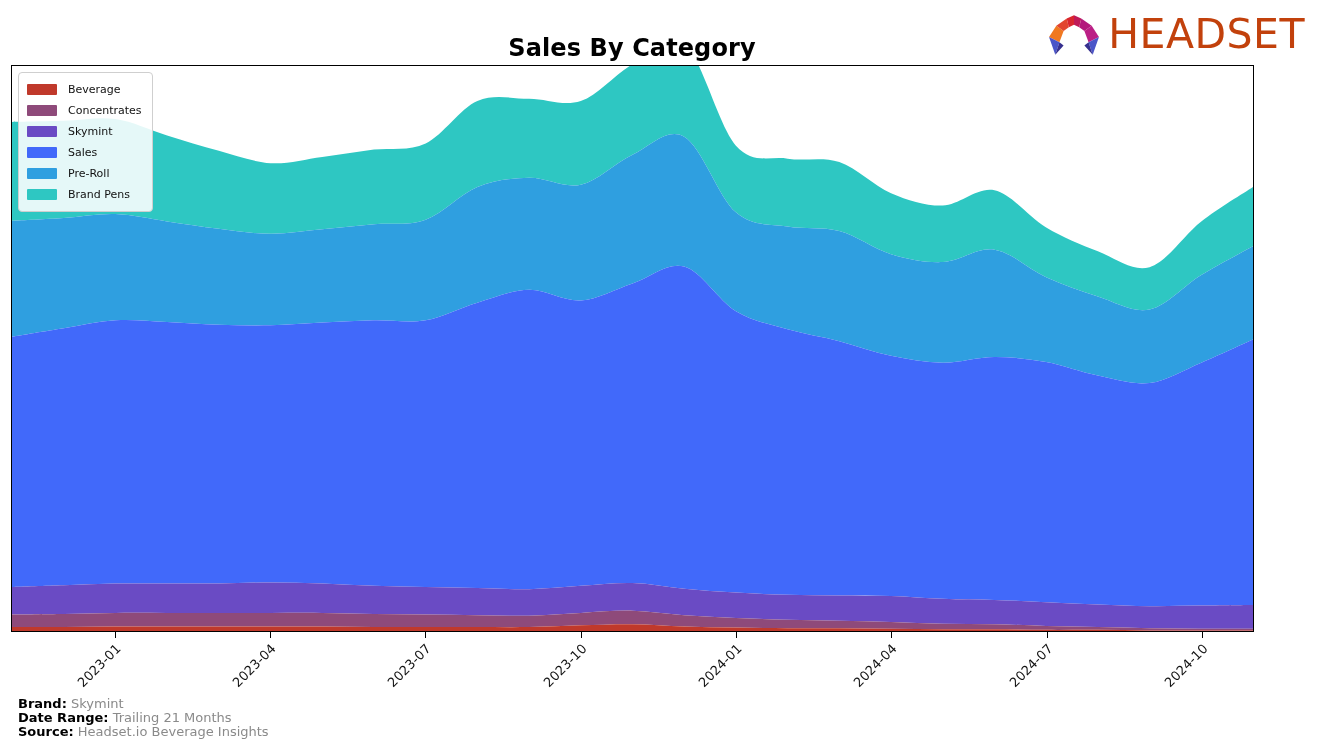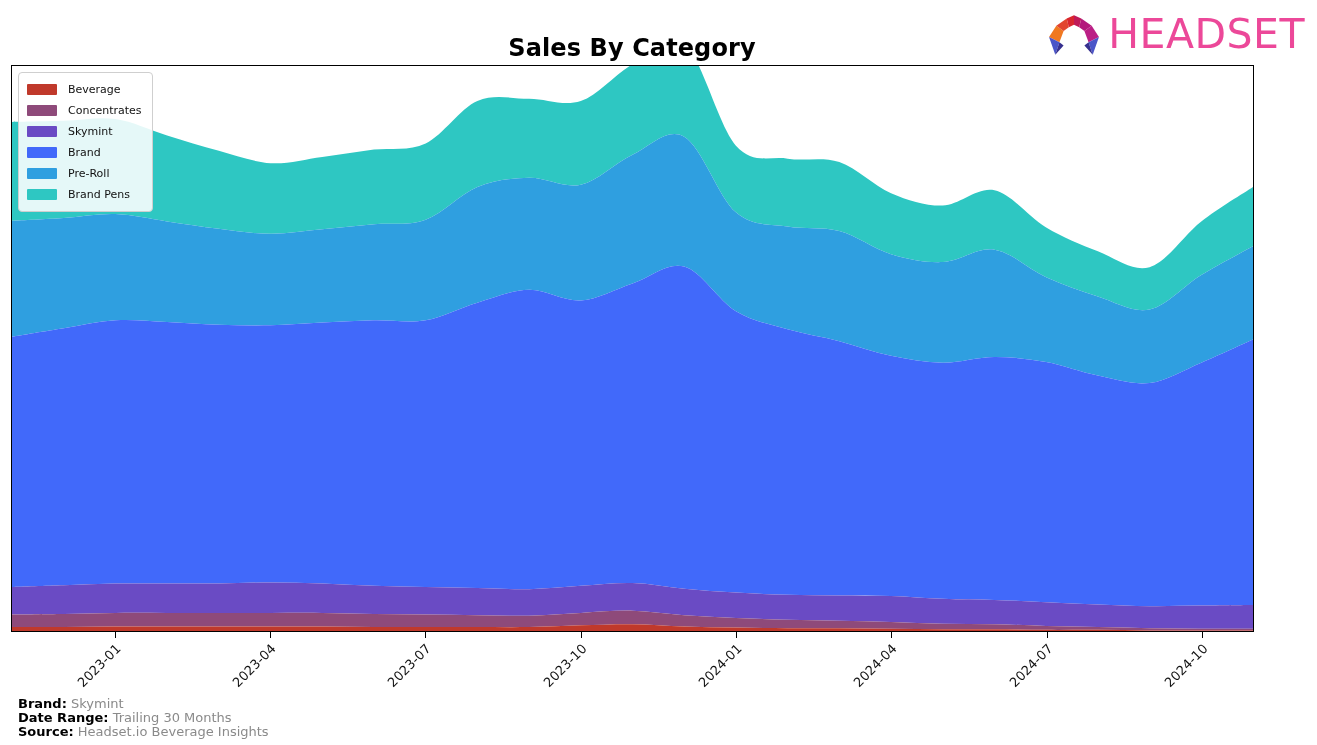--- a/index.html
+++ b/index.html
@@ -14,21 +14,21 @@
   #chart-title{
     position:absolute;left:0;top:34px;width:1264px;text-align:center;
     font-size:24px;font-weight:bold;color:#000;letter-spacing:0.1px;
   }
   #brand-logo{
     position:absolute;right:12px;top:8px;height:52px;
     display:flex;align-items:center;gap:8px;
   }
   #brand-logo .logo-mark{width:52px;height:48px;display:block;}
   #brand-logo .logo-word{
-    font-size:41px;font-weight:500;color:#ec4899;letter-spacing:0.5px;
+    font-size:41px;font-weight:500;color:#c2410c;letter-spacing:0.5px;
     line-height:1;font-family:"DejaVu Sans","Liberation Sans",sans-serif;
   }
 
   
   #plot-area{
     position:absolute;left:11px;top:65px;width:1243px;height:567px;
     border:1.4px solid #000;box-sizing:border-box;background:#fff;
   }
   #plot-svg{position:absolute;left:0;top:0;width:100%;height:100%;display:block;}
 
@@ -108,21 +108,21 @@
       <div class="legend-row">
         <span class="legend-swatch" style="background:#8e4a7a"></span>
         <span class="legend-label">Concentrates</span>
       </div>
       <div class="legend-row">
         <span class="legend-swatch" style="background:#6a4bc4"></span>
         <span class="legend-label">Skymint</span>
       </div>
       <div class="legend-row">
         <span class="legend-swatch" style="background:#4169fa"></span>
-        <span class="legend-label">Brand</span>
+        <span class="legend-label">Sales</span>
       </div>
       <div class="legend-row">
         <span class="legend-swatch" style="background:#2f9fe0"></span>
         <span class="legend-label">Pre-Roll</span>
       </div>
       <div class="legend-row">
         <span class="legend-swatch" style="background:#2ec7c2"></span>
         <span class="legend-label">Brand Pens</span>
       </div>
     </div>
@@ -147,21 +147,21 @@
       <div class="xtick-label" style="left: 1200.21px;">2024-10</div>
     </div>
 
   <div id="chart-footer">
     <div class="frow">
       <span class="fkey">Brand:</span>
       <span class="fval">Skymint</span>
     </div>
     <div class="frow">
       <span class="fkey">Date Range:</span>
-      <span class="fval">Trailing 30 Months</span>
+      <span class="fval">Trailing 21 Months</span>
     </div>
     <div class="frow">
       <span class="fkey">Source:</span>
       <span class="fval">Headset.io Beverage Insights</span>
     </div>
   </div>
 
 </div>
 
 </body></html>

